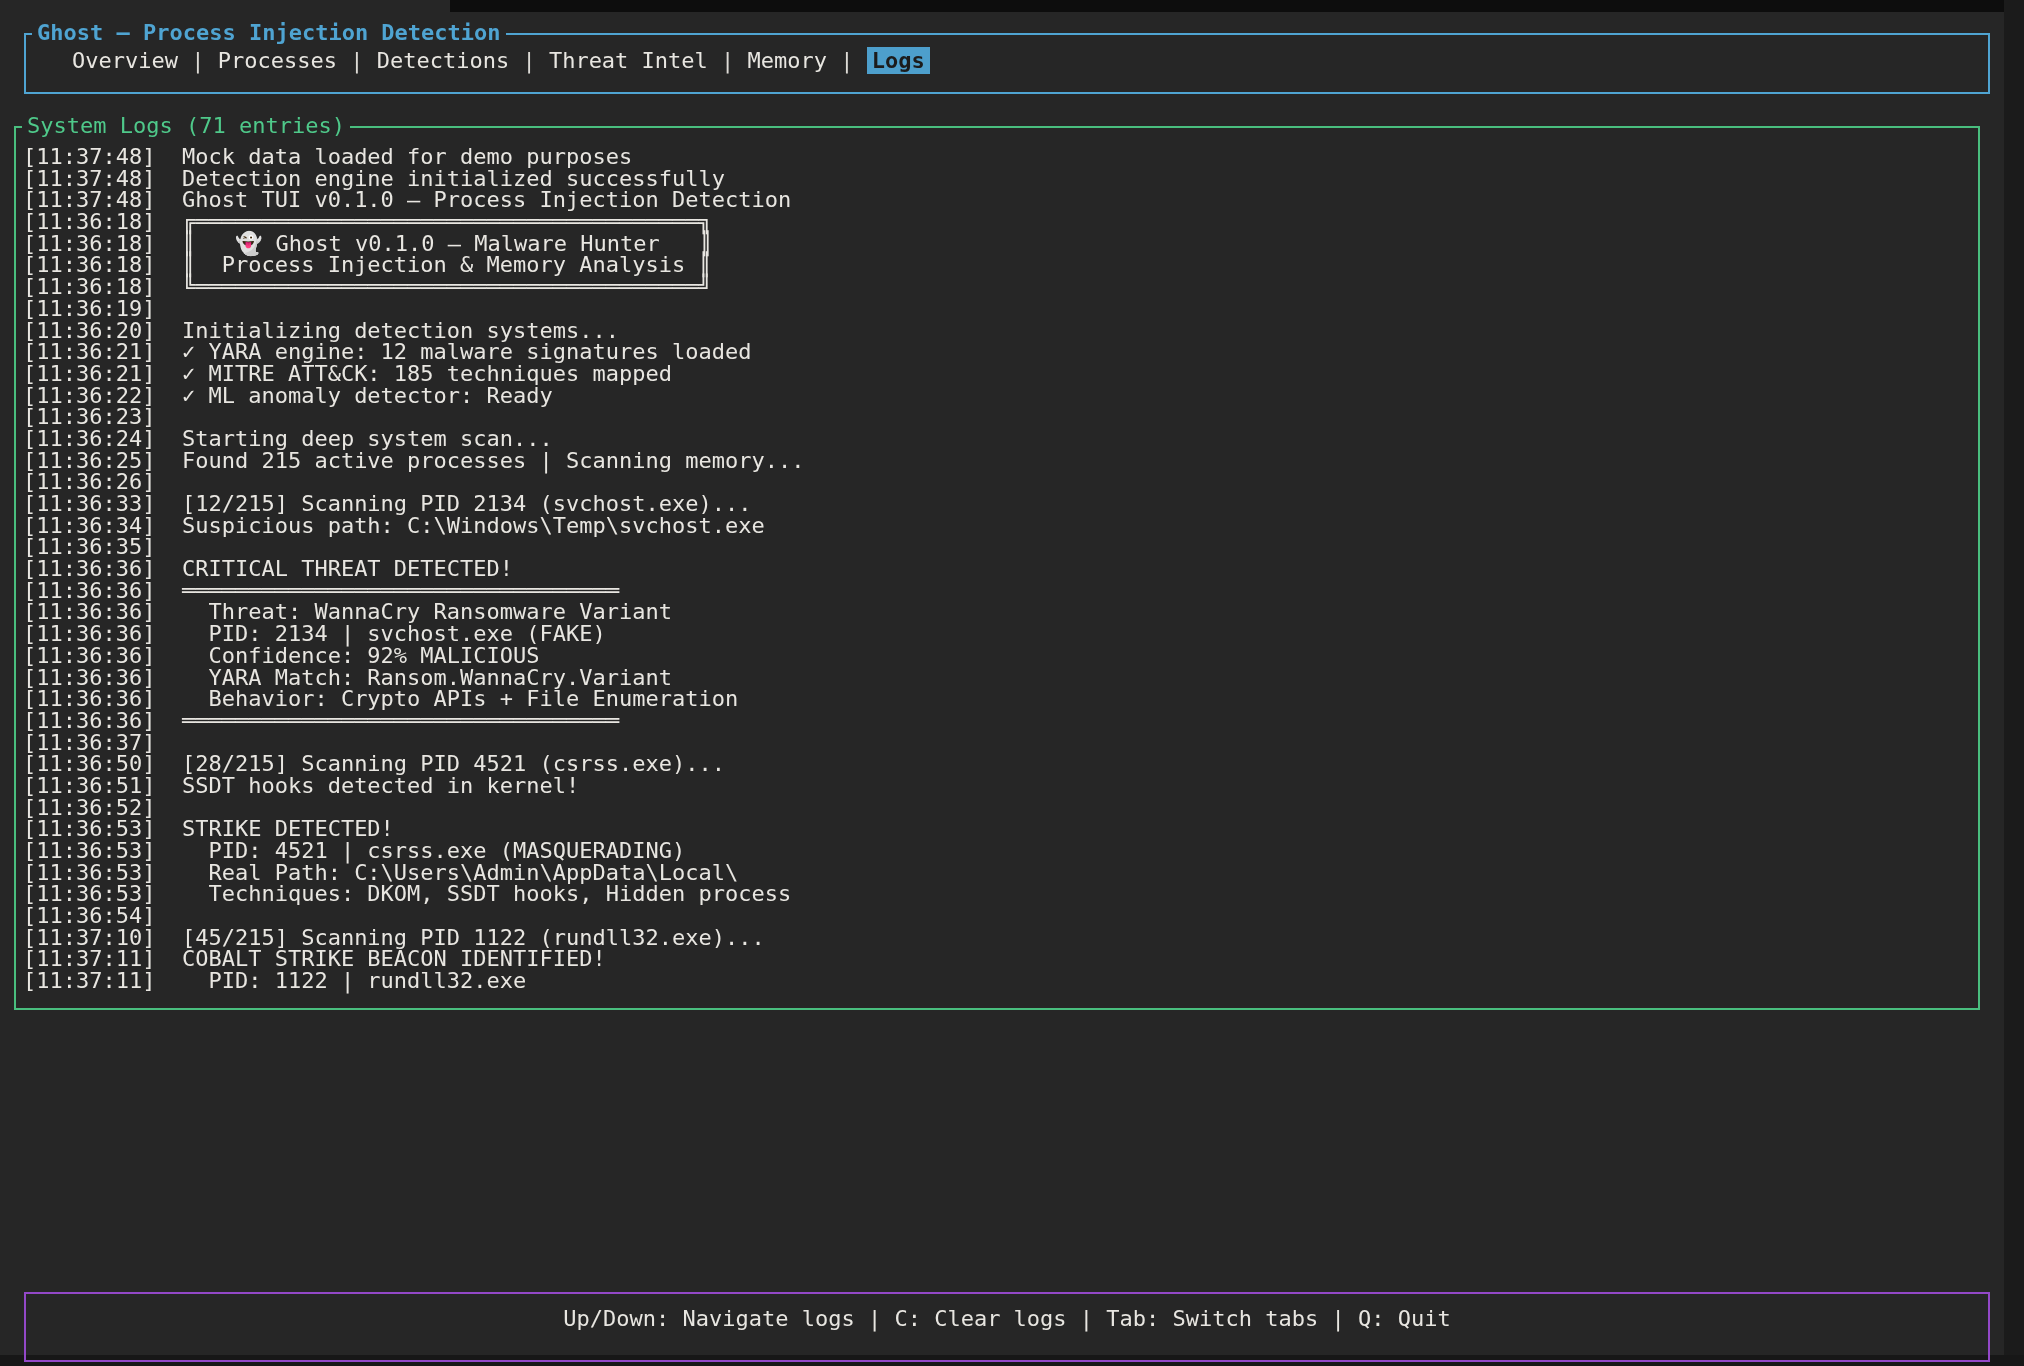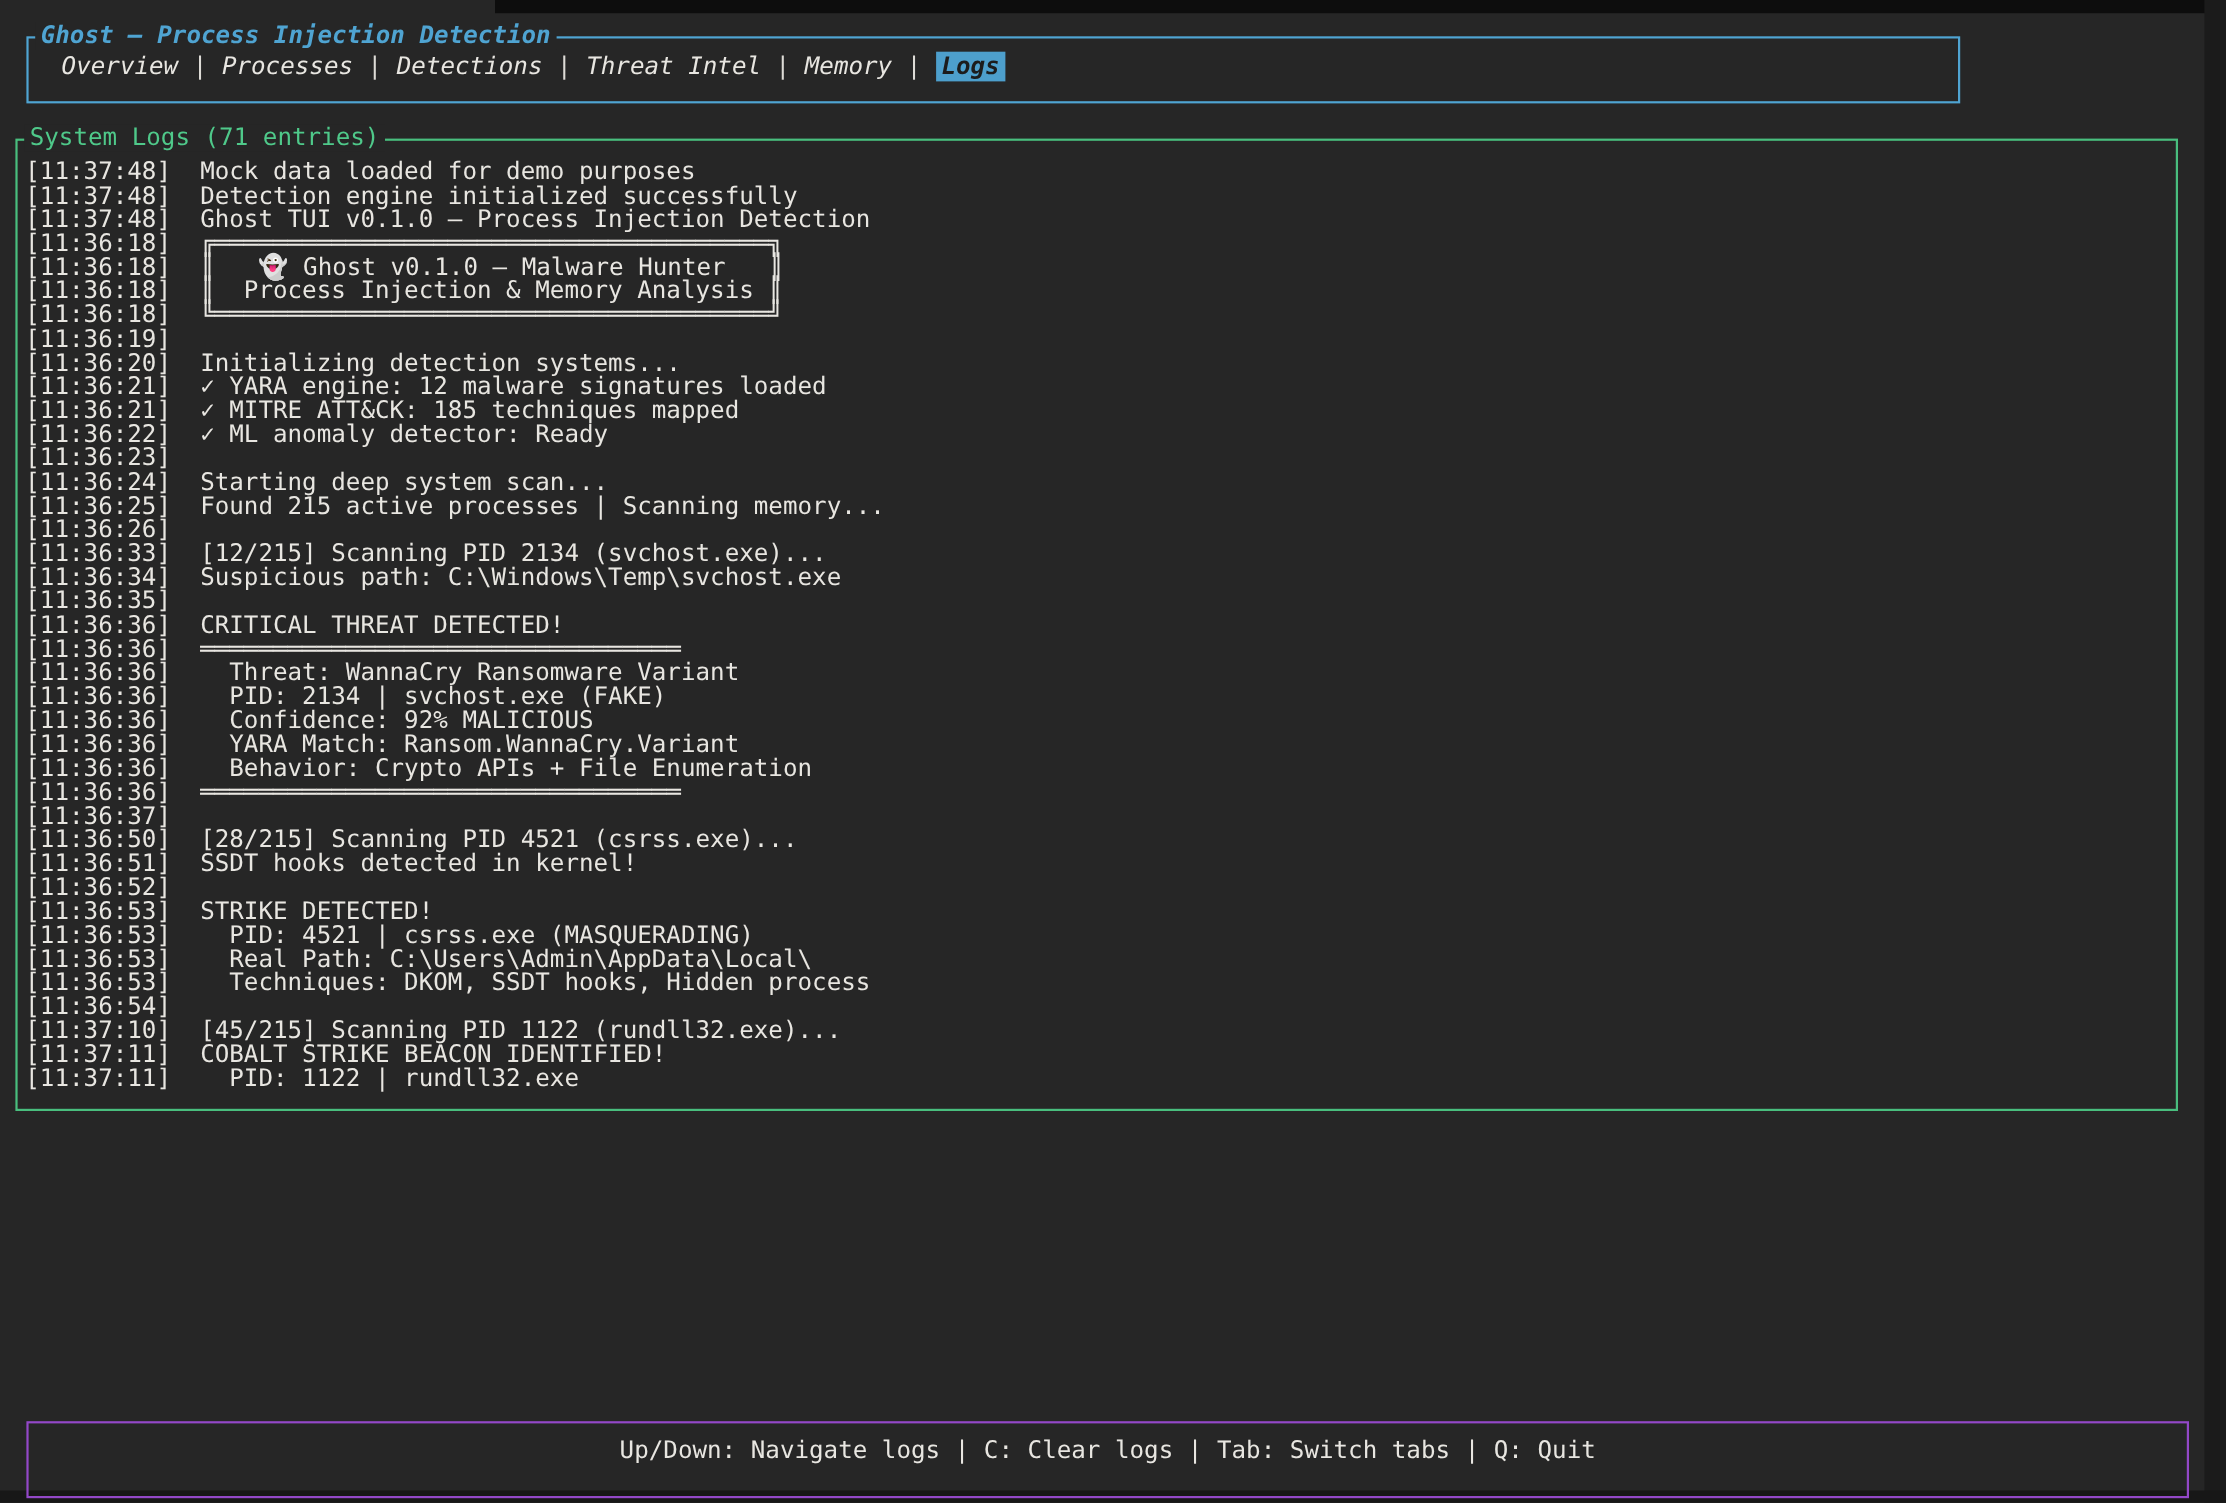--- a/index.html
+++ b/index.html
@@ -15,23 +15,23 @@
   .top-strip { position:absolute; left:450px; top:0; right:0; height:12px; background:#0d0d0d; }
   .right-gutter { position:absolute; right:0; top:0; width:20px; height:100%; background:#1b1b1b; }
   .bottom-strip { position:absolute; left:0; bottom:0; width:100%; height:11px; background:#171717; }
 
   .panel { position:absolute; border:2px solid #888; background:transparent; }
   .panel-title {
     position:absolute; top:-15px; left:6px;
     background:#262626; padding:0 5px;
     white-space:pre;
   }
-  .tab-panel { left:24px; top:33px; width:1758px; height:61px; border-color:#4FA4D2;font-style:italic; }
+  .tab-panel { left:24px; top:33px; width:1966px; height:61px; border-color:#4FA4D2; }
   .tab-panel .panel-title { color:#4FA4D2; font-weight:bold; }
-  .tabs { padding:13px 0 0 30px; white-space:pre; }
+  .tabs { padding:13px 0 0 14px; white-space:pre;margin-left:32px; }
   .tab { color:#E8E6E1; }
   .tab.active { background:#4D9FCC; color:#1C1C1C; font-weight:bold; padding:1px 5px; }
   .sep { color:#DDDBD6; }
 
   .logs-panel { left:14px; top:126px; width:1966px; height:884px; border-color:#49BE7E; }
   .logs-panel .panel-title { color:#4FC98A; }
   .log-lines { padding:18px 0 0 7px; }
   .log-line { height:21.7px; line-height:21.7px; white-space:pre; }
 
   .footer-panel { left:24px; top:1292px; width:1966px; height:70px; border-color:#9348C8; }

